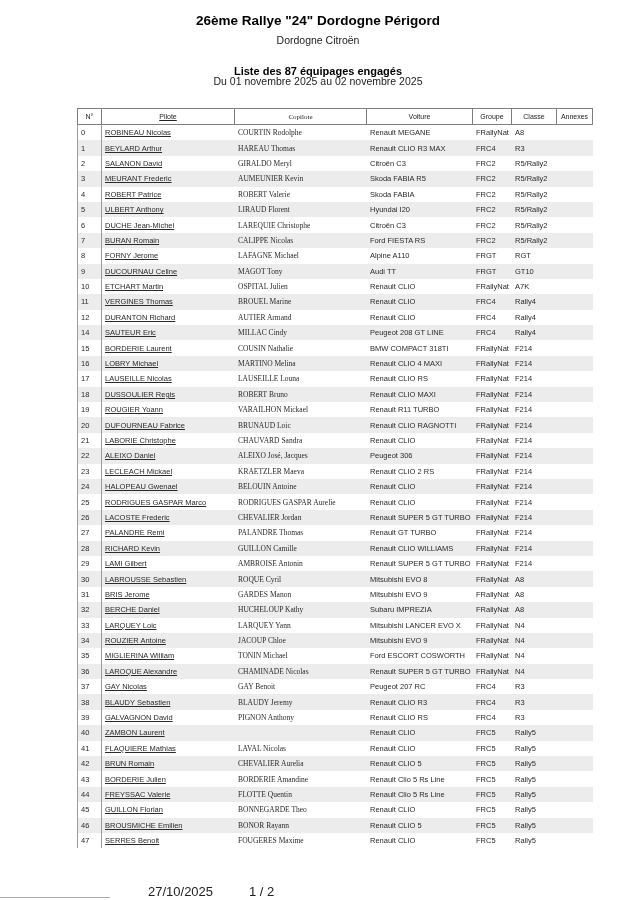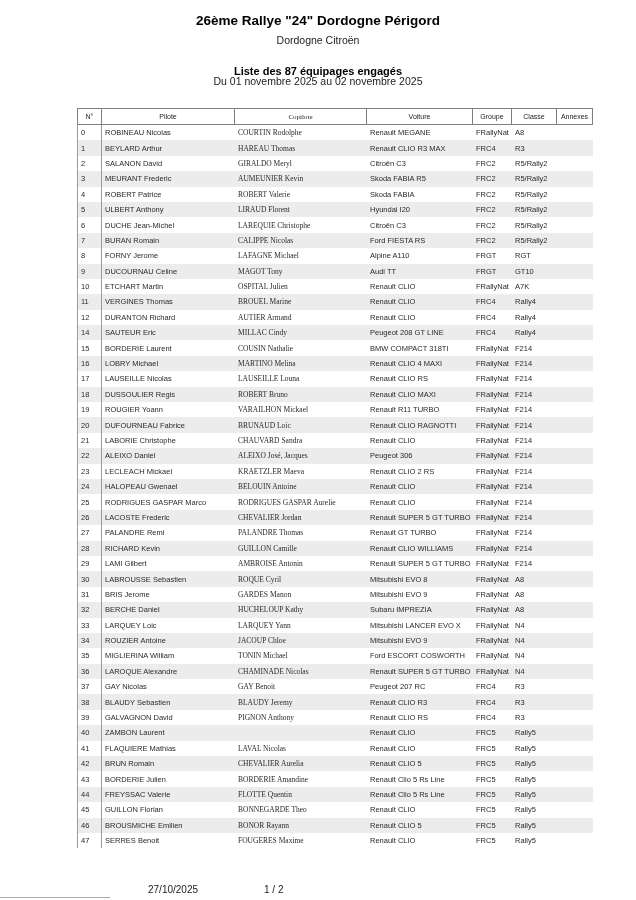--- a/index.html
+++ b/index.html
@@ -33,32 +33,32 @@
   .trow { display:flex; height:15.4px; }
   .trow.stripe { background:#ececec; }
   .tcell {
     box-sizing:border-box;
     display:flex; align-items:center;
     padding-left:3px;
     font-size:7.5px; color:#2a2a2a;
     overflow:hidden; white-space:nowrap;
   }
   .c0 { width:25px; }
-  .c1 { width:133px; }
+  .c1 { width:133px;text-decoration:underline; }
   .c2 { width:132px;font-family:Liberation Serif, serif; }
   .c3 { width:106px; }
   .c4 { width:39px; }
   .c5 { width:45px; }
   .c6 { width:36px; }
   .trow .c0 { border-left:1px solid #9b9b9b; border-right:1px solid #9b9b9b; }
 
-  .footer-item { position:absolute; top:884px; font-size:10px; color:#222; white-space:nowrap;padding-left:40px; }
+  .footer-item { position:absolute; top:884px; font-size:13px; color:#222; white-space:nowrap;padding-left:40px; }
   .footer-date { left:108px; }
   .footer-time { left:176px;margin-top:44px; }
-  .footer-page { left:224px; }
+  .footer-page { left:209px; }
   .page-edge-line { position:absolute; left:0; top:897px; width:110px; height:1px; background:#aaaaaa; }
 </style>
 </head>
 <body>
 
 <div class="page">
 
   <div class="center-line title">26ème Rallye "24" Dordogne Périgord</div>
   <div class="center-line subtitle">Dordogne Citroën</div>
   <div class="center-line list-title">Liste des 87 équipages engagés</div>

